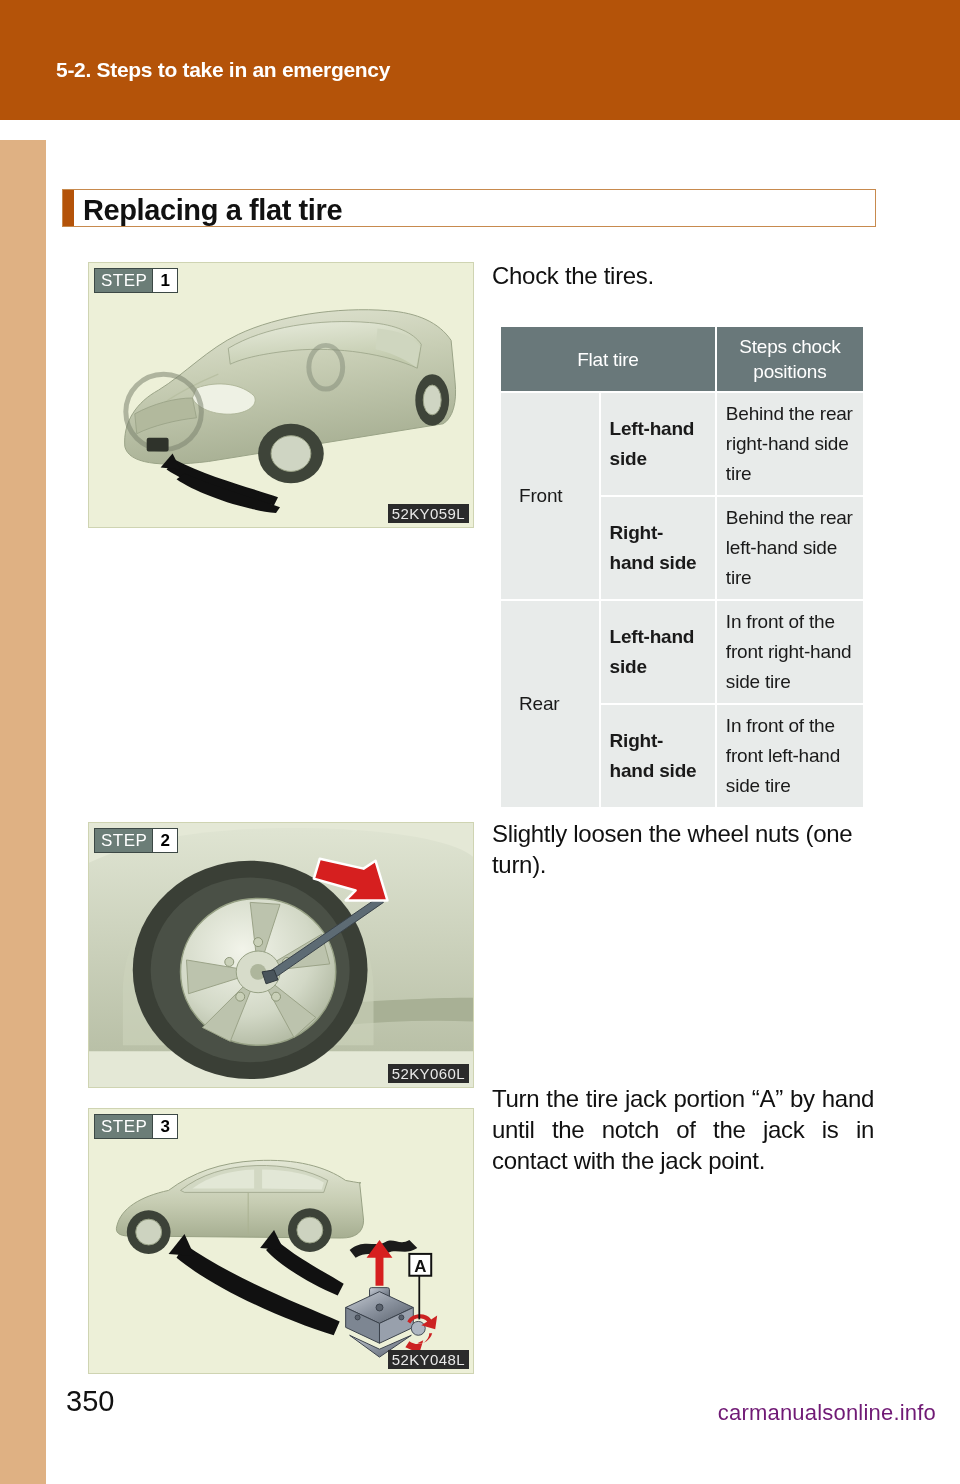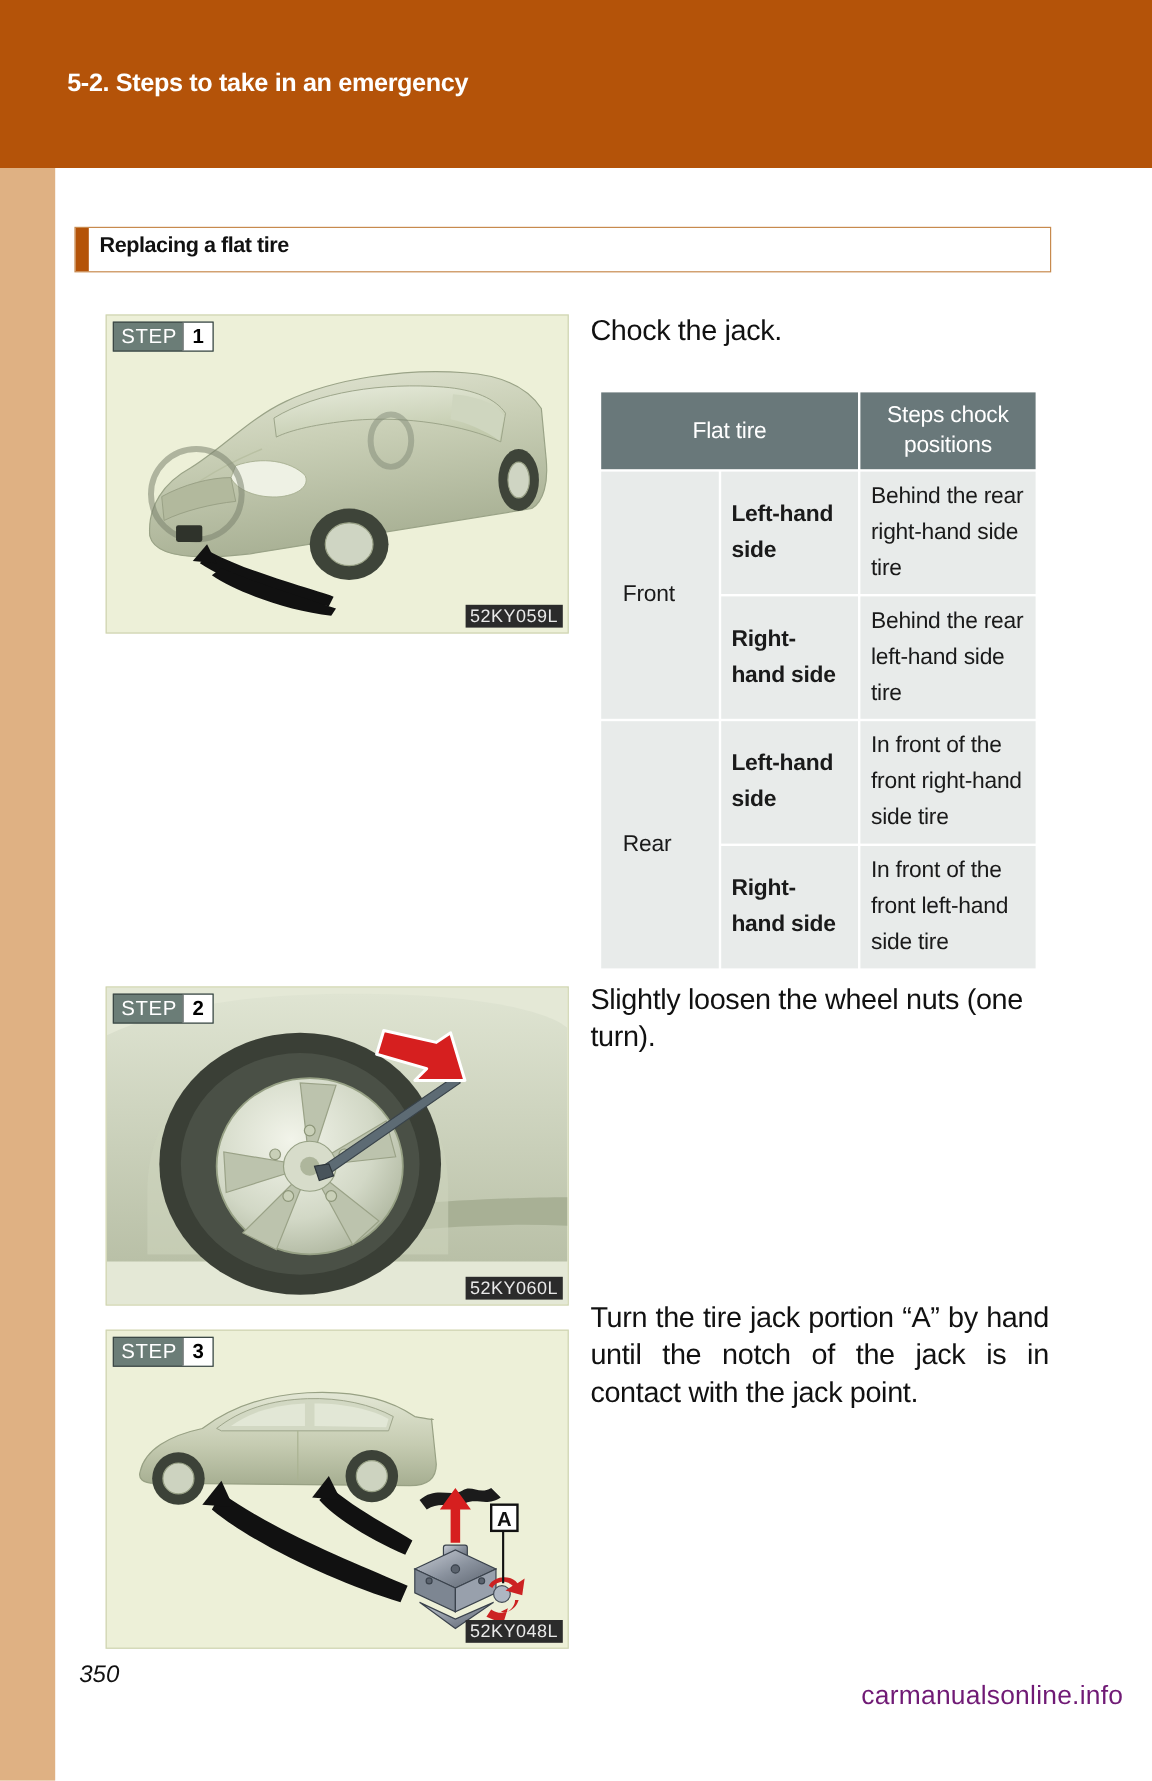--- a/index.html
+++ b/index.html
@@ -12,21 +12,21 @@
     height: 1484px;
     position: relative;
     font-family: "Liberation Sans", sans-serif;
     overflow: hidden;
   }
 
   
   .top-banner {
     position: absolute;
     left: 0; top: 0;
-    width: 960px; height: 140px;
+    width: 960px; height: 120px;
     background: #b45309;
   }
   .top-banner-title {
     position: absolute;
     left: 56px; top: 58px;
     color: #ffffff;
     font-size: 21px;
     font-weight: bold;
     letter-spacing: -0.3px;
     white-space: nowrap;
@@ -51,21 +51,21 @@
   }
   .section-bar-tab {
     position: absolute;
     left: 0; top: 0;
     width: 11px; height: 36px;
     background: #b45309;
   }
   .section-bar-label {
     position: absolute;
     left: 20px; top: 4px;
-    font-size: 18px;
+    font-size: 29px;
     font-weight: bold;
     color: #111111;
     letter-spacing: -0.4px;
     white-space: nowrap;
   }
 
   
   .figure {
     position: absolute;
     left: 88px;
@@ -174,24 +174,23 @@
     padding-left: 18px;
     width: 78px;
   }
   .chock-table td.side { width: 108px; font-weight: bold; }
   .chock-table td.pos  { width: 146px; }
 
   
   .page-number {
     position: absolute;
     left: 66px; top: 1385px;
-    font-size: 20px;
+    font-size: 29px;
     color: #111111;
     font-weight: normal;
-    font-style: italic;
   }
   .footer-site {
     position: absolute;
     right: 24px; top: 1400px;
     font-size: 22px;
     color: #701a75;
     letter-spacing: 0.2px;
   }
 </style>
 </head>
@@ -248,21 +247,21 @@
     <path d="M84 192 L72 206 L92 208 Z" fill="#111111"></path>
     <path d="M96 212 C128 226 170 238 192 246 L188 252 C152 248 108 232 88 218 Z" fill="#111111"></path>
   </svg>
   <div class="step-badge">
     <span class="step-word">STEP</span>
     <span class="step-num">1</span>
   </div>
   <div class="fig-code">52KY059L</div>
 </div>
 
-<div class="body-text text-step1">Chock the jack.</div>
+<div class="body-text text-step1">Chock the tires.</div>
 
 <table class="chock-table">
   <thead>
     <tr>
       <th colspan="2">Flat tire</th>
       <th>Steps chock positions</th>
     </tr>
   </thead>
   <tbody>
     <tr>

